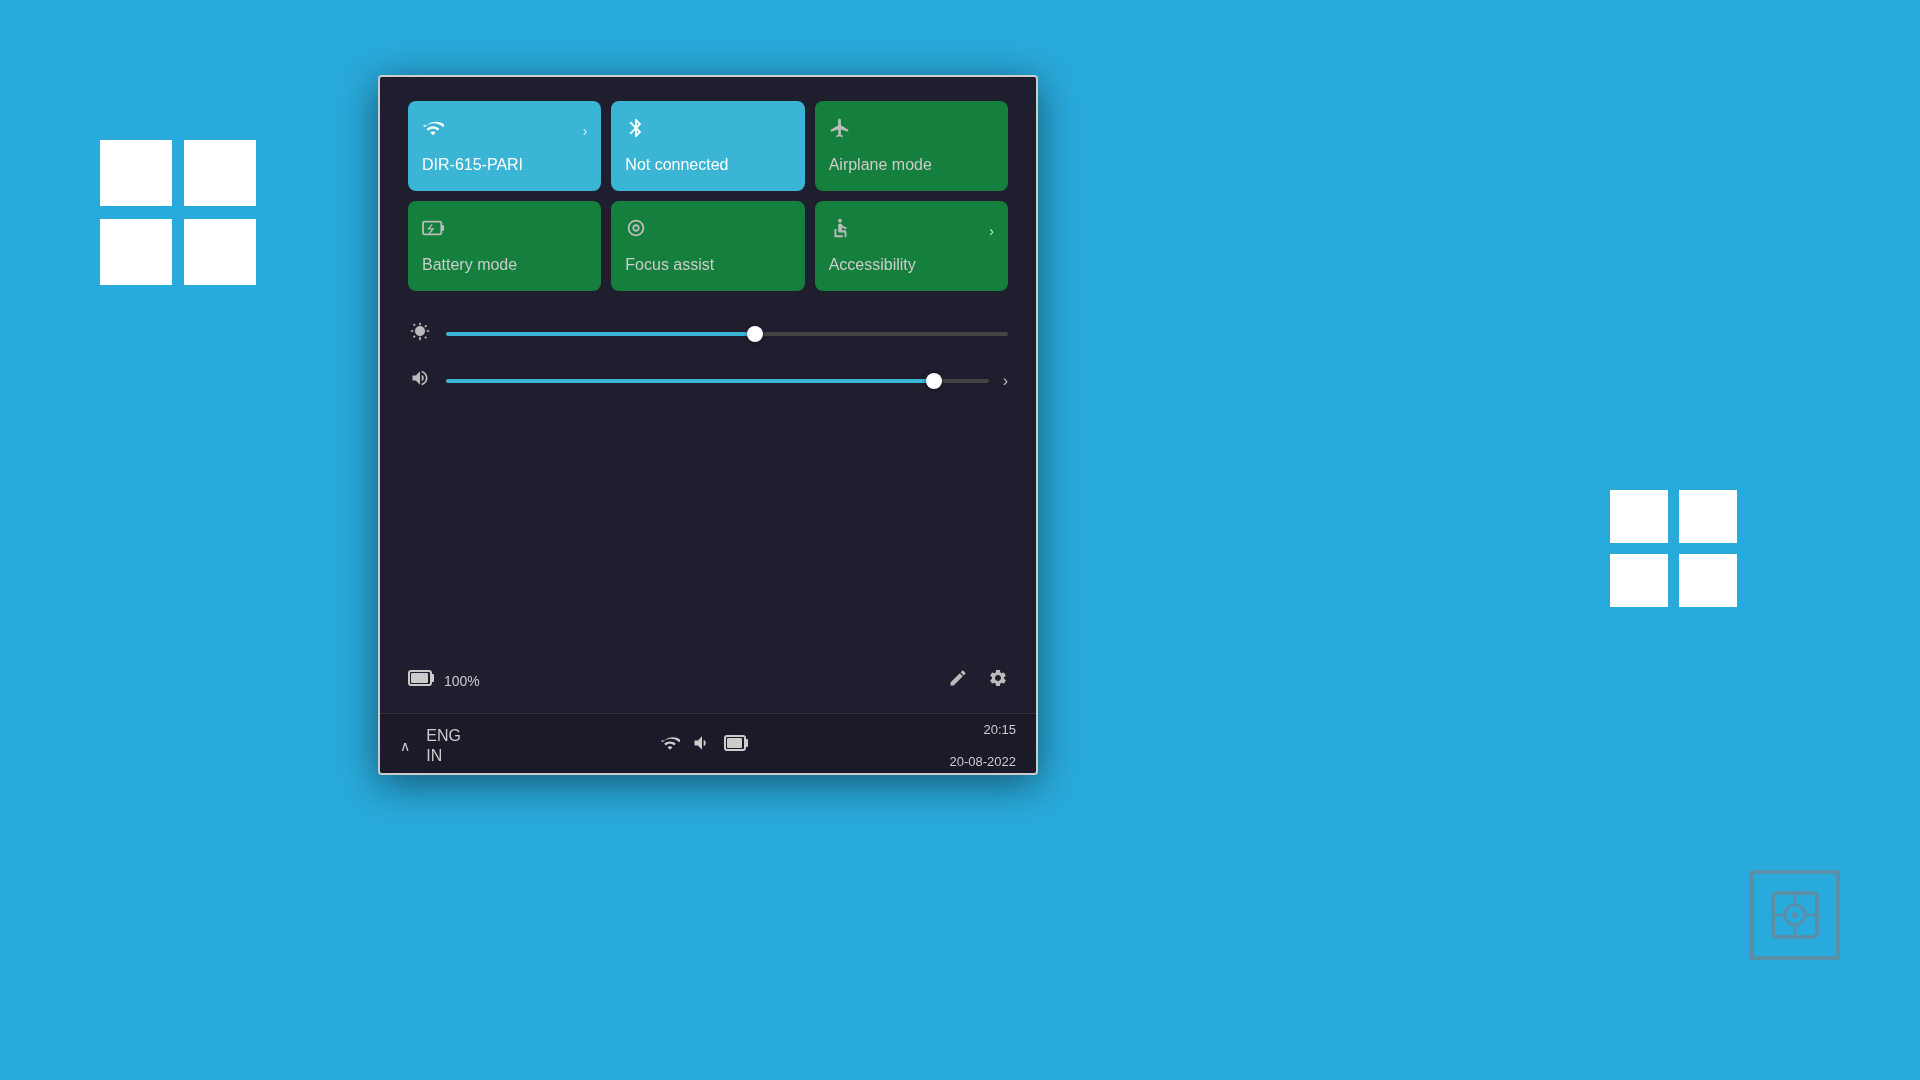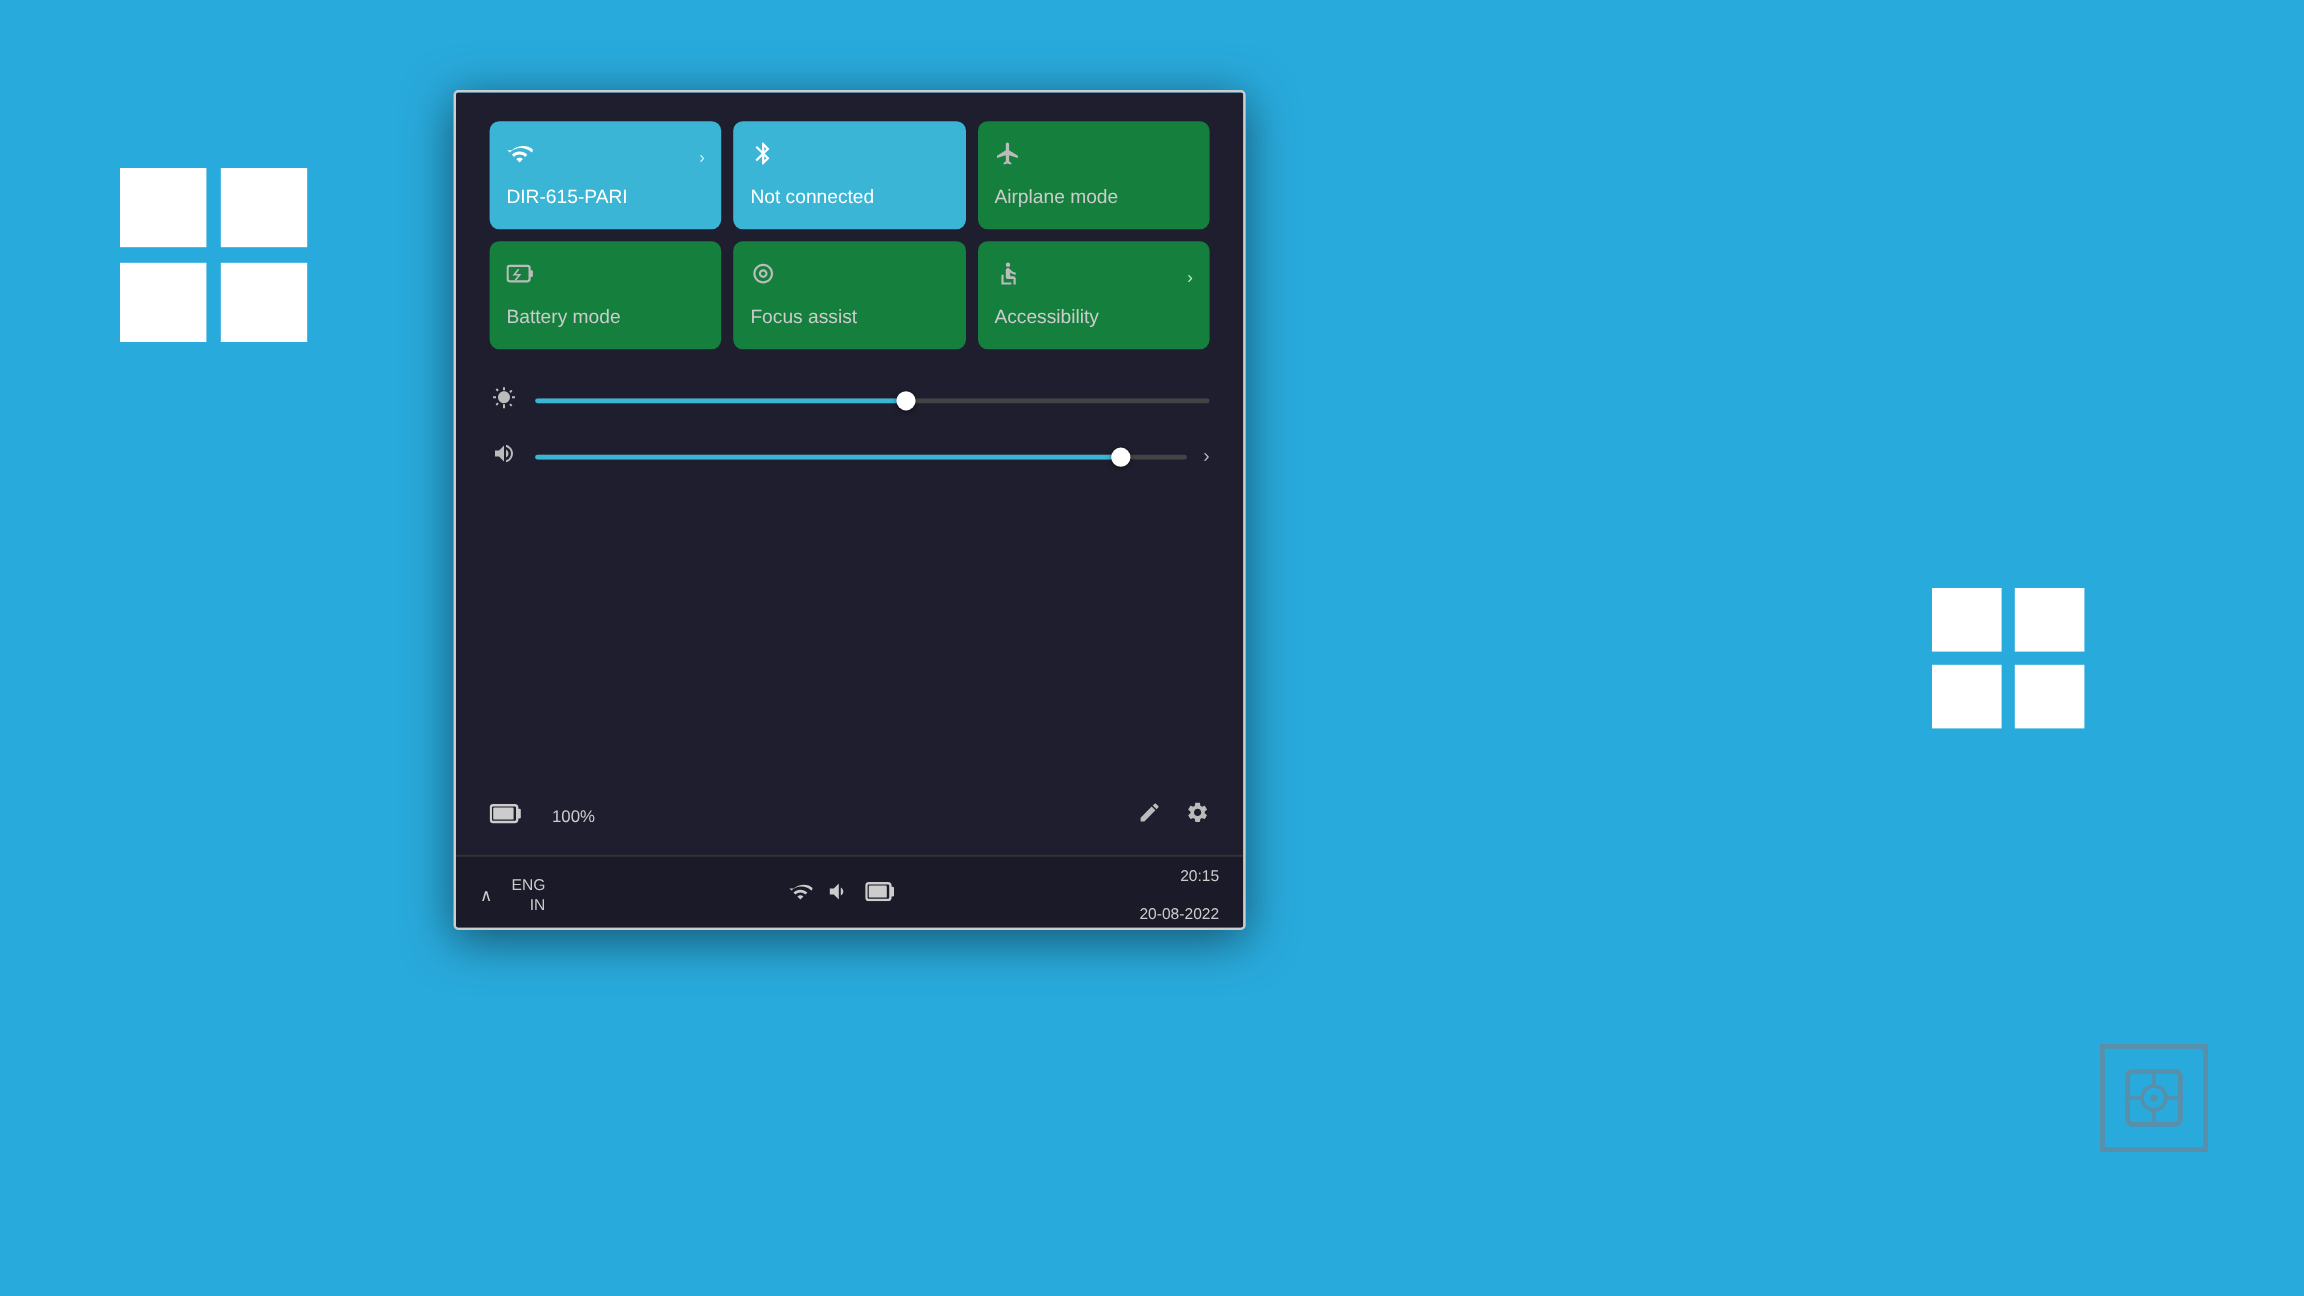--- a/index.html
+++ b/index.html
@@ -197,21 +197,21 @@
       margin-top: auto;
       padding-top: 16px;
       display: flex;
       align-items: center;
       justify-content: space-between;
     }
 
     .battery-info {
       display: flex;
       align-items: center;
-      gap: 24px;
+      gap: 8px;
       color: #ccc;
       font-size: 14px;
     }
 
     .battery-icon-inline {
       font-size: 18px;
       color: #ccc;
     }
 
     .bottom-icons {
@@ -246,23 +246,23 @@
 
     .taskbar-chevron {
       color: #ccc;
       font-size: 14px;
       cursor: pointer;
     }
 
     .taskbar-lang {
       display: flex;
       flex-direction: column;
-      align-items: flex-end;
-      color: #ccc;
-      font-size: 13px;
+      align-items: flex-start;
+      color: #ccc;
+      font-size: 16px;
       line-height: 1.2;
       cursor: pointer;
     }
 
     .taskbar-icons {
       display: flex;
       align-items: center;
       gap: 12px;
     }
 

